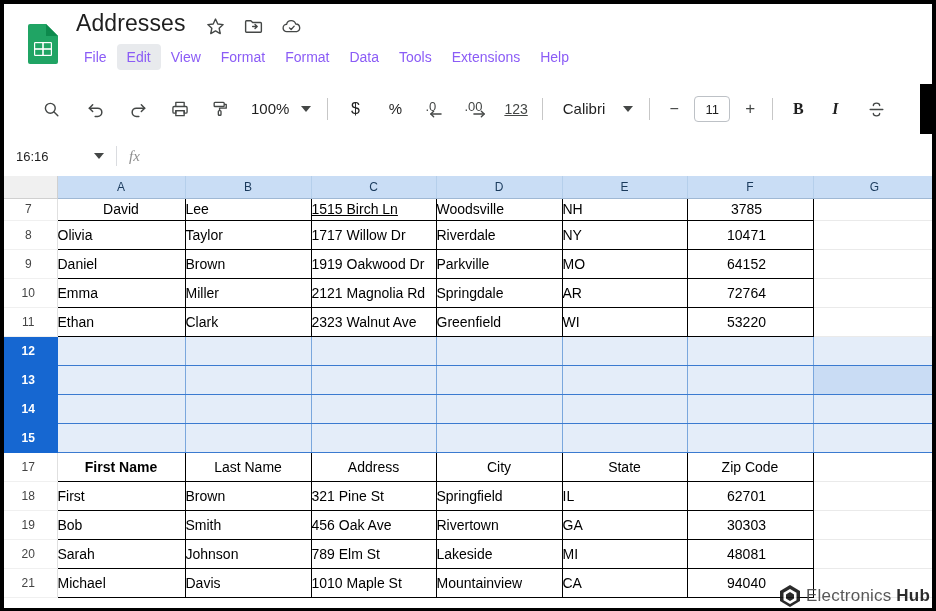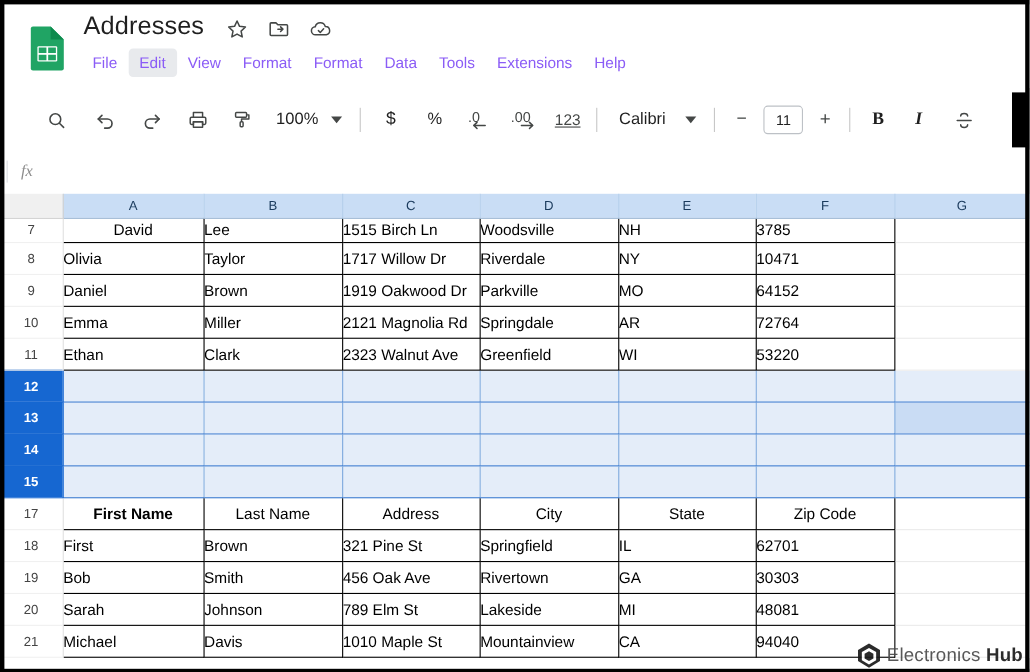--- a/index.html
+++ b/index.html
@@ -141,21 +141,21 @@
     border-right: 1px solid #eaeaea; border-bottom: 1px solid #eaeaea;
   }
   .cell.selrow {
     background: #e4edf9;
     border-right: 1px solid #7aa7dd; border-bottom: 1px solid #3a7ad0;
   }
   .cell.selrow.dark { background: #c9dcf4; }
   .cell.activecell {
     outline: 2px solid #1667d1; outline-offset: -2px;
   }
-  .cell.num { text-align: left; padding-right: 7px; }
+  .cell.num { text-align: center; padding-right: 7px; }
   .cell.ctr { text-align: center; }
   .cell.bold { font-weight: 700; }
 
   
   .watermark {
     position: absolute; right: 6px; bottom: 2px;
     display: flex; align-items: center; gap: 3px;
     pointer-events: none; opacity: .92;
   }
   .wm-mark { width: 26px; height: 26px; }
@@ -336,20 +336,24 @@
     <div class="tb-btn">
       <svg width="19" height="19" viewBox="0 0 24 24" fill="none" stroke="#444746" stroke-width="1.7" stroke-linecap="round">
         <path d="M4 12 h16"></path>
         <path d="M8 7 a4 3 0 0 1 8 0"></path>
         <path d="M8 17 a4 3 0 0 0 8 0"></path>
       </svg>
     </div>
   </div>
 
   <div class="formulabar">
+    <div class="namebox">
+      <span class="nb-val">16:16</span>
+      <span class="caret"></span>
+    </div>
     <div class="fb-sep"></div>
     <div class="fx">fx</div>
     <div class="fb-input"></div>
   </div>
 
   <div class="grid-wrap">
     <table class="sheet">
       <colgroup id="sheet-cols">
           <col style="width: 57px;">
           <col style="width: 128px;">
@@ -370,21 +374,21 @@
             <th class="colhead">E</th>
             <th class="colhead">F</th>
             <th class="colhead">G</th>
           </tr>
       </thead>
       <tbody id="sheet-body">
           <tr style="height: 22px;">
             <td class="rowhead" style="height: 22px;">7</td>
             <td class="cell" style="height: 22px; text-align: center;">David</td>
             <td class="cell" style="height: 22px;">Lee</td>
-            <td class="cell" style="height: 22px;">1515 Birch Ln</td>
+            <td class="cell" style="height: 22px; text-decoration: underline;">1515 Birch Ln</td>
             <td class="cell" style="height: 22px;">Woodsville</td>
             <td class="cell" style="height: 22px;">NH</td>
             <td class="cell num" style="height: 22px;">3785</td>
             <td class="cell empty" style="height: 22px;"></td>
           </tr>
           <tr>
             <td class="rowhead">8</td>
             <td class="cell">Olivia</td>
             <td class="cell">Taylor</td>
             <td class="cell">1717 Willow Dr</td>

